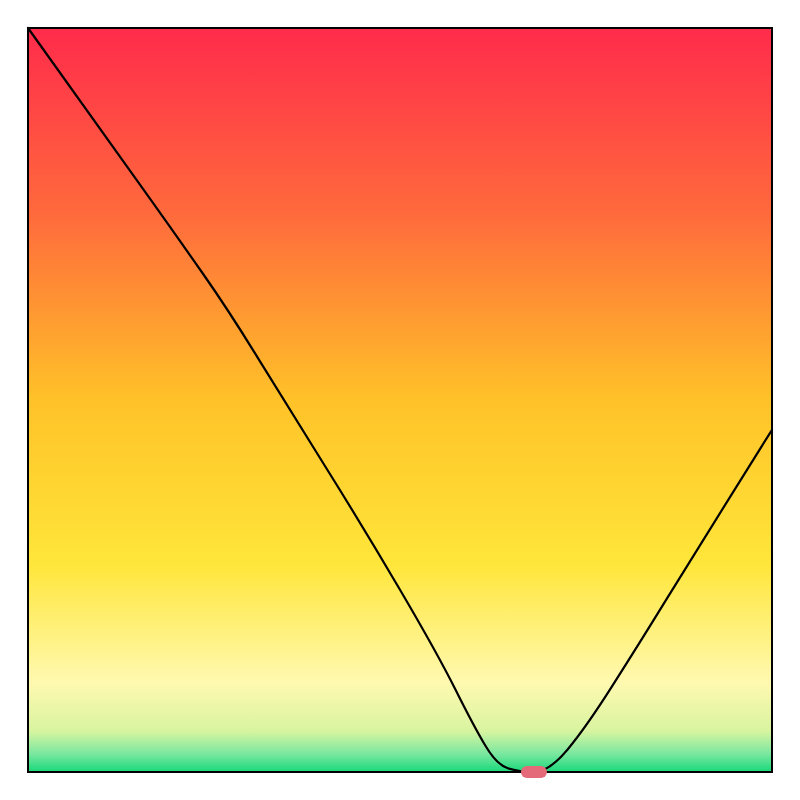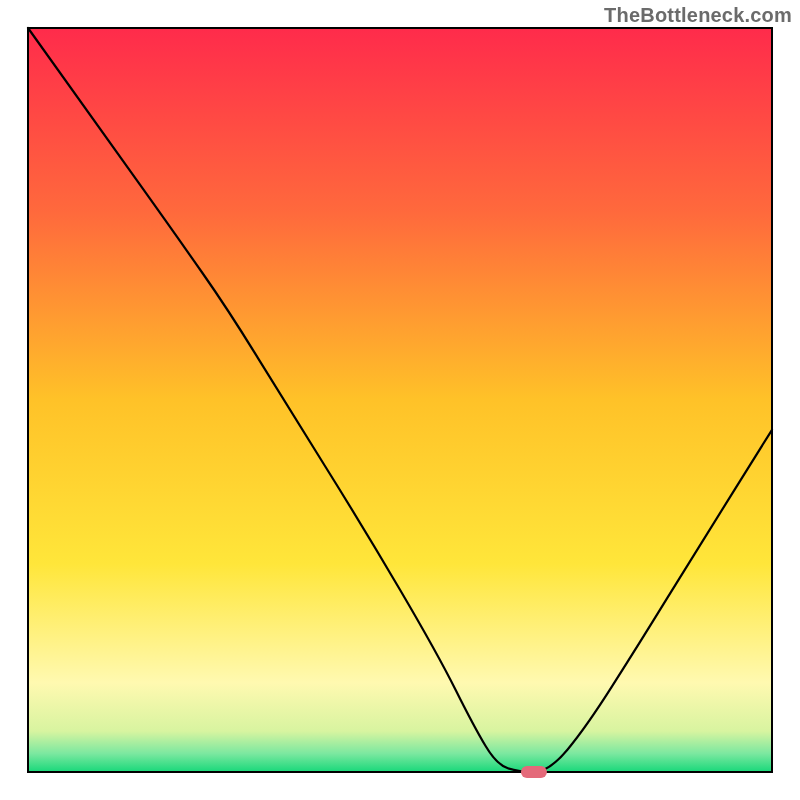--- a/index.html
+++ b/index.html
@@ -27,21 +27,20 @@
     user-select: none;
   }
   svg {
     display: block;
   }
 </style>
 </head>
 <body>
 
 <div class="chart-wrap">
-  <div class="watermark">TheBottleneck.com</div>
 
   <svg id="chart-svg" width="800" height="800" viewBox="0 0 800 800">
     <defs>
       <linearGradient id="bgGrad" x1="0" y1="0" x2="0" y2="1">
           <stop offset="0.00%" stop-color="#ff2b4b"></stop>
           <stop offset="25.00%" stop-color="#ff6a3c"></stop>
           <stop offset="50.00%" stop-color="#ffc228"></stop>
           <stop offset="72.00%" stop-color="#ffe63a"></stop>
           <stop offset="88.00%" stop-color="#fff9b0"></stop>
           <stop offset="94.50%" stop-color="#d8f4a0"></stop>

